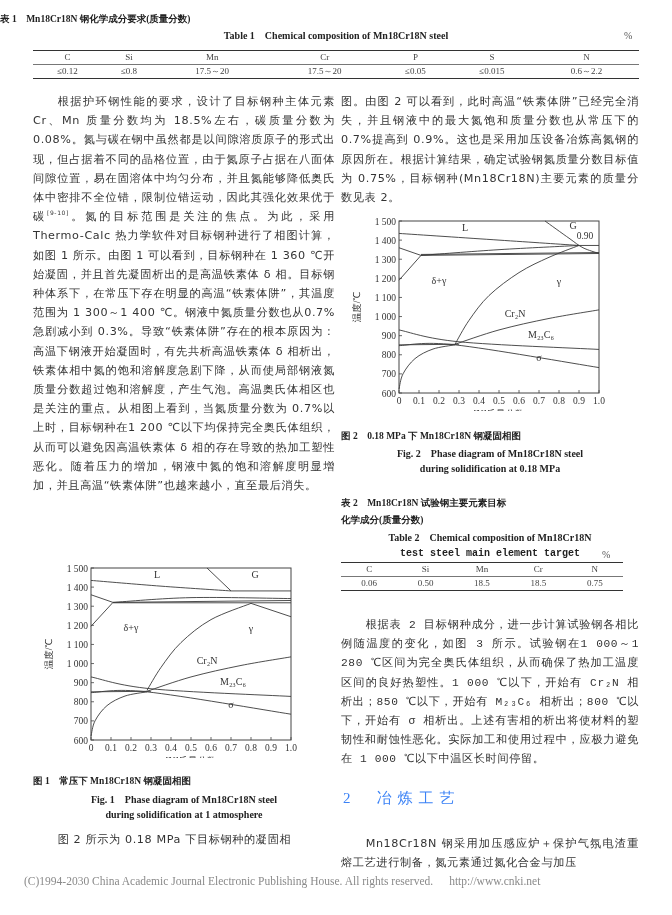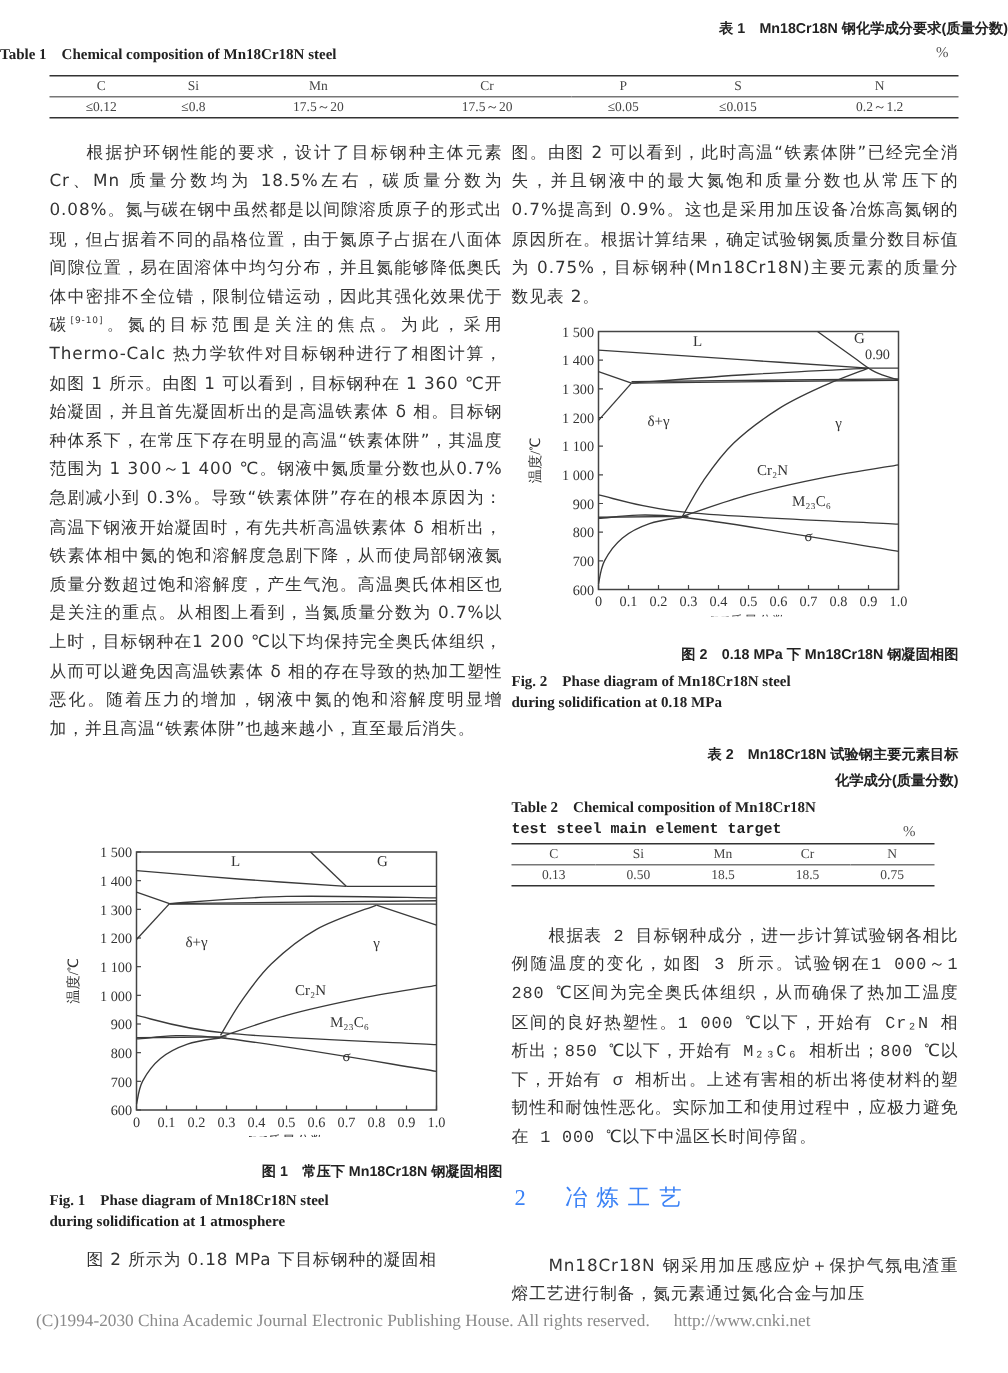--- a/index.html
+++ b/index.html
@@ -1,20 +1,20 @@
 <!DOCTYPE html>
 <html><head>
 <meta charset="utf-8">
 <style>
   html, body { margin:0; padding:0; background:#ffffff; }
   body { width:672px; height:915px; position:relative; overflow:hidden;
          font-family:"DejaVu Serif", serif; color:#2a2a2a; }
   .abs { position:absolute; }
-  .cap-cn { font-family:Liberation Sans, sans-serif; font-weight:bold; font-size:9.5px; color:#222; text-align:right; white-space:nowrap; }
-  .cap-en { font-family:"Liberation Serif", serif; font-weight:bold; font-size:10px; color:#222; white-space:nowrap; }
+  .cap-cn { font-family:Liberation Serif, serif; font-weight:bold; font-size:9.5px; color:#222; text-align:left; white-space:nowrap; }
+  .cap-en { font-family:"Liberation Serif", serif; font-weight:bold; font-size:10px; color:#222; text-align:center; white-space:nowrap; }
   .unit { font-family:"Liberation Serif", serif; font-size:10px; color:#555; }
   table.tbl { border-collapse:collapse; font-family:"Liberation Serif", serif; font-size:9px; color:#444; }
   table.tbl td { text-align:center; padding:0; height:13px; line-height:13px; }
   table.tbl tr.head td { border-bottom:0.8px solid #777; }
   .body-text { font-family:"DejaVu Sans", sans-serif; font-size:11.2px; line-height:19.2px; color:#333;
                text-align:justify; letter-spacing:0.6px; }
   .body-text p { margin:0; }
   .indent { text-indent:2.2em; }
   .sec { font-family:Liberation Serif, serif; font-size:15px; color:#3b82f6; letter-spacing:6px; }
   .footer { font-family:"Liberation Serif", serif; font-size:11.5px; color:#8a8a8a; white-space:nowrap; }
@@ -38,21 +38,21 @@
           <td>S</td>
           <td>N</td>
         </tr>
     <tr>
           <td>≤0.12</td>
           <td>≤0.8</td>
           <td>17.5～20</td>
           <td>17.5～20</td>
           <td>≤0.05</td>
           <td>≤0.015</td>
-          <td>0.2～1.2</td>
+          <td>0.6～2.2</td>
         </tr>
   </tbody>
     </table>
 </div>
 
 <div class="abs body-text" style="left:33px;top:92px;width:302px;">
   <p class="indent"><span>根据护环钢性能的要求，设计了目标钢种主体元素 Cr、Mn 质量分数均为 18.5%左右，碳质量分数为0.08%。氮与碳在钢中虽然都是以间隙溶质原子的形式出现，但占据着不同的晶格位置，由于氮原子占据在八面体间隙位置，易在固溶体中均匀分布，并且氮能够降低奥氏体中密排不全位错，限制位错运动，因此其强化效果优于碳</span><sup style="font-size:6px;line-height:0">[9-10]</sup><span>。氮的目标范围是关注的焦点。为此，采用 Thermo-Calc 热力学软件对目标钢种进行了相图计算，如图 1 所示。由图 1 可以看到，目标钢种在 1 360 ℃开始凝固，并且首先凝固析出的是高温铁素体 δ 相。目标钢种体系下，在常压下存在明显的高温“铁素体阱”，其温度范围为 1 300～1 400 ℃。钢液中氮质量分数也从0.7%急剧减小到 0.3%。导致“铁素体阱”存在的根本原因为：高温下钢液开始凝固时，有先共析高温铁素体 δ 相析出，铁素体相中氮的饱和溶解度急剧下降，从而使局部钢液氮质量分数超过饱和溶解度，产生气泡。高温奥氏体相区也是关注的重点。从相图上看到，当氮质量分数为 0.7%以上时，目标钢种在1 200 ℃以下均保持完全奥氏体组织，从而可以避免因高温铁素体 δ 相的存在导致的热加工塑性恶化。随着压力的增加，钢液中氮的饱和溶解度明显增加，并且高温“铁素体阱”也越来越小，直至最后消失。</span></p>
 </div>
 
 <svg class="abs" style="left:40px;top:558px;" width="270" height="200" id="fig1">
@@ -213,21 +213,21 @@
   <table class="tbl" style="width:100%;" id="t2">
     <tbody>
         <tr class="head">
           <td>C</td>
           <td>Si</td>
           <td>Mn</td>
           <td>Cr</td>
           <td>N</td>
         </tr>
     <tr>
-          <td>0.13</td>
+          <td>0.06</td>
           <td>0.50</td>
           <td>18.5</td>
           <td>18.5</td>
           <td>0.75</td>
         </tr>
   </tbody>
     </table>
 </div>
 
 <div class="abs body-text" style="left:341px;top:616px;width:298px;text-indent:2.2em;font-family:Liberation Mono, monospace;">根据表 2 目标钢种成分，进一步计算试验钢各相比例随温度的变化，如图 3 所示。试验钢在1 000～1 280 ℃区间为完全奥氏体组织，从而确保了热加工温度区间的良好热塑性。1 000 ℃以下，开始有 Cr₂N 相析出；850 ℃以下，开始有 M₂₃C₆ 相析出；800 ℃以下，开始有 σ 相析出。上述有害相的析出将使材料的塑韧性和耐蚀性恶化。实际加工和使用过程中，应极力避免在 1 000 ℃以下中温区长时间停留。</div>

